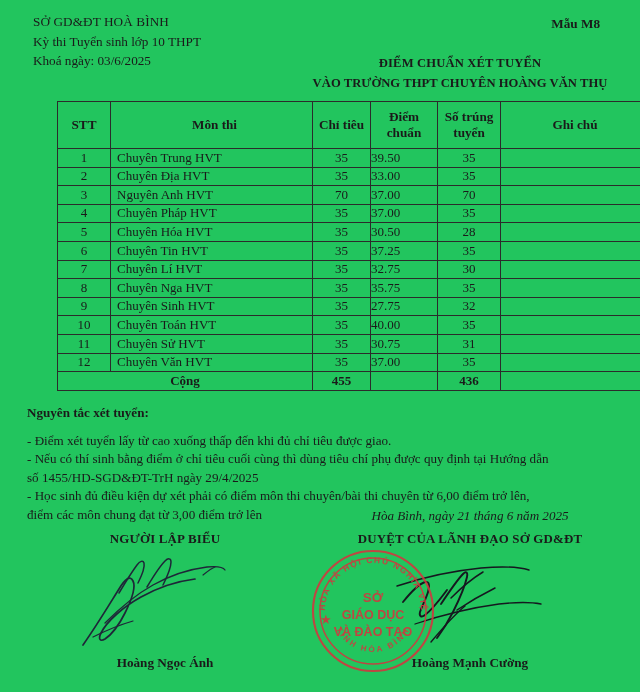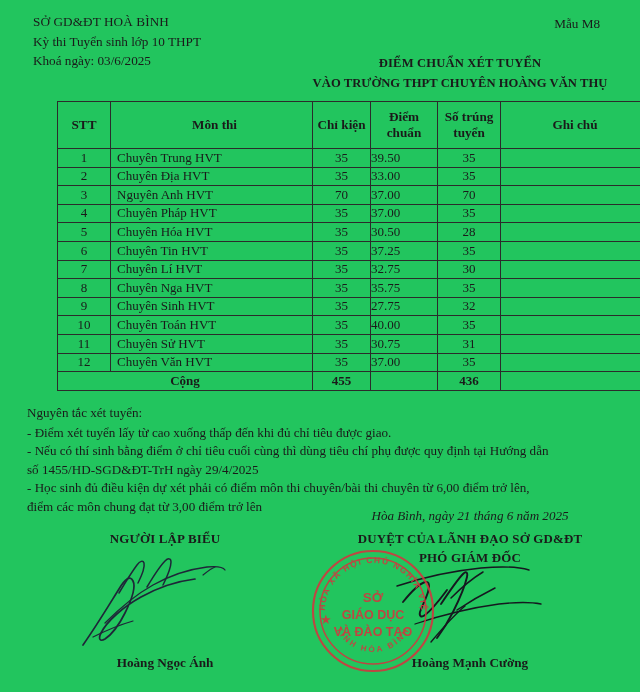--- a/index.html
+++ b/index.html
@@ -35,20 +35,21 @@
     font-size: 13.2px;
     white-space: nowrap;
   }
   .org-line.first { letter-spacing: 0.1px; }
   .form-code {
     position: absolute;
     top: 8px;
     right: 40px;
     font-size: 13.2px;
     white-space: nowrap;
+    font-weight: bold;
   }
   .doc-title {
     position: absolute;
     top: 46px;
     left: 280px;
     width: 360px;
     text-align: center;
     font-weight: bold;
     font-size: 12.6px;
     line-height: 1.55;
@@ -104,22 +105,22 @@
   
   .notes {
     position: absolute;
     top: 404px;
     left: 27px;
     width: 590px;
     font-size: 13.1px;
     line-height: 1.42;
   }
   .notes .nh {
-    font-weight: normal;
-    margin-bottom: 1px;
+    font-weight: bold;
+    margin-bottom: 9px;
   }
   .notes p {
     margin: 0;
     text-indent: 0;
   }
 
   
   .sig-area {
     position: absolute;
     top: 508px;
@@ -200,21 +201,21 @@
       <div class="t2">VÀO TRƯỜNG THPT CHUYÊN HOÀNG VĂN THỤ</div>
     </div>
   </div>
 
   <div class="table-wrap">
     <table class="scores">
       <thead>
         <tr>
           <th class="c-stt">STT</th>
           <th class="c-mon">Môn thi</th>
-          <th class="c-chi">Chỉ kiện</th>
+          <th class="c-chi">Chỉ tiêu</th>
           <th class="c-diem">Điểm chuẩn</th>
           <th class="c-so">Số trúng tuyển</th>
           <th class="c-ghi">Ghi chú</th>
         </tr>
       </thead>
       <tbody id="table-body">
           <tr>
             <td class="c-stt">1</td>
             <td class="c-mon">Chuyên Trung HVT</td>
             <td class="c-chi">35</td>
@@ -333,21 +334,20 @@
   <div class="sig-area">
 
     <div class="date-line">Hòa Bình, ngày 21 tháng 6 năm 2025</div>
 
     <div class="sig-left">
       <div class="sig-heading">NGƯỜI LẬP BIỂU</div>
     </div>
 
     <div class="sig-right">
       <div class="sig-heading">DUYỆT CỦA LÃNH ĐẠO SỞ GD&amp;ĐT</div>
-      <div class="sig-heading">PHÓ GIÁM ĐỐC</div>
     </div>
 
     <svg class="handwriting hw-left" width="190" height="105" viewBox="0 0 190 105">
       <g fill="none" stroke="#1e2638" stroke-linecap="round" stroke-linejoin="round">
         <path d="M8,92 C22,72 34,52 44,36 C50,26 55,22 58,28 C61,34 56,48 50,60 C44,72 36,82 30,86 C25,89 23,86 26,80 C32,68 48,54 66,44 C84,34 104,28 120,26" stroke-width="1.7"></path>
         <path d="M30,70 C44,56 60,42 78,32 C96,22 116,16 132,14 C142,13 148,14 150,17" stroke-width="1.3"></path>
         <path d="M44,40 C50,30 56,20 62,12 C65,8 68,7 69,10 C70,14 67,22 63,30" stroke-width="1.5"></path>
         <path d="M72,34 C78,24 84,14 90,8 C93,5 96,5 96,9 C96,15 92,24 88,32" stroke-width="1.5"></path>
         <path d="M18,84 C30,78 44,72 58,68" stroke-width="1.2"></path>
         <path d="M128,22 C133,18 137,15 140,14" stroke-width="1.2"></path>

